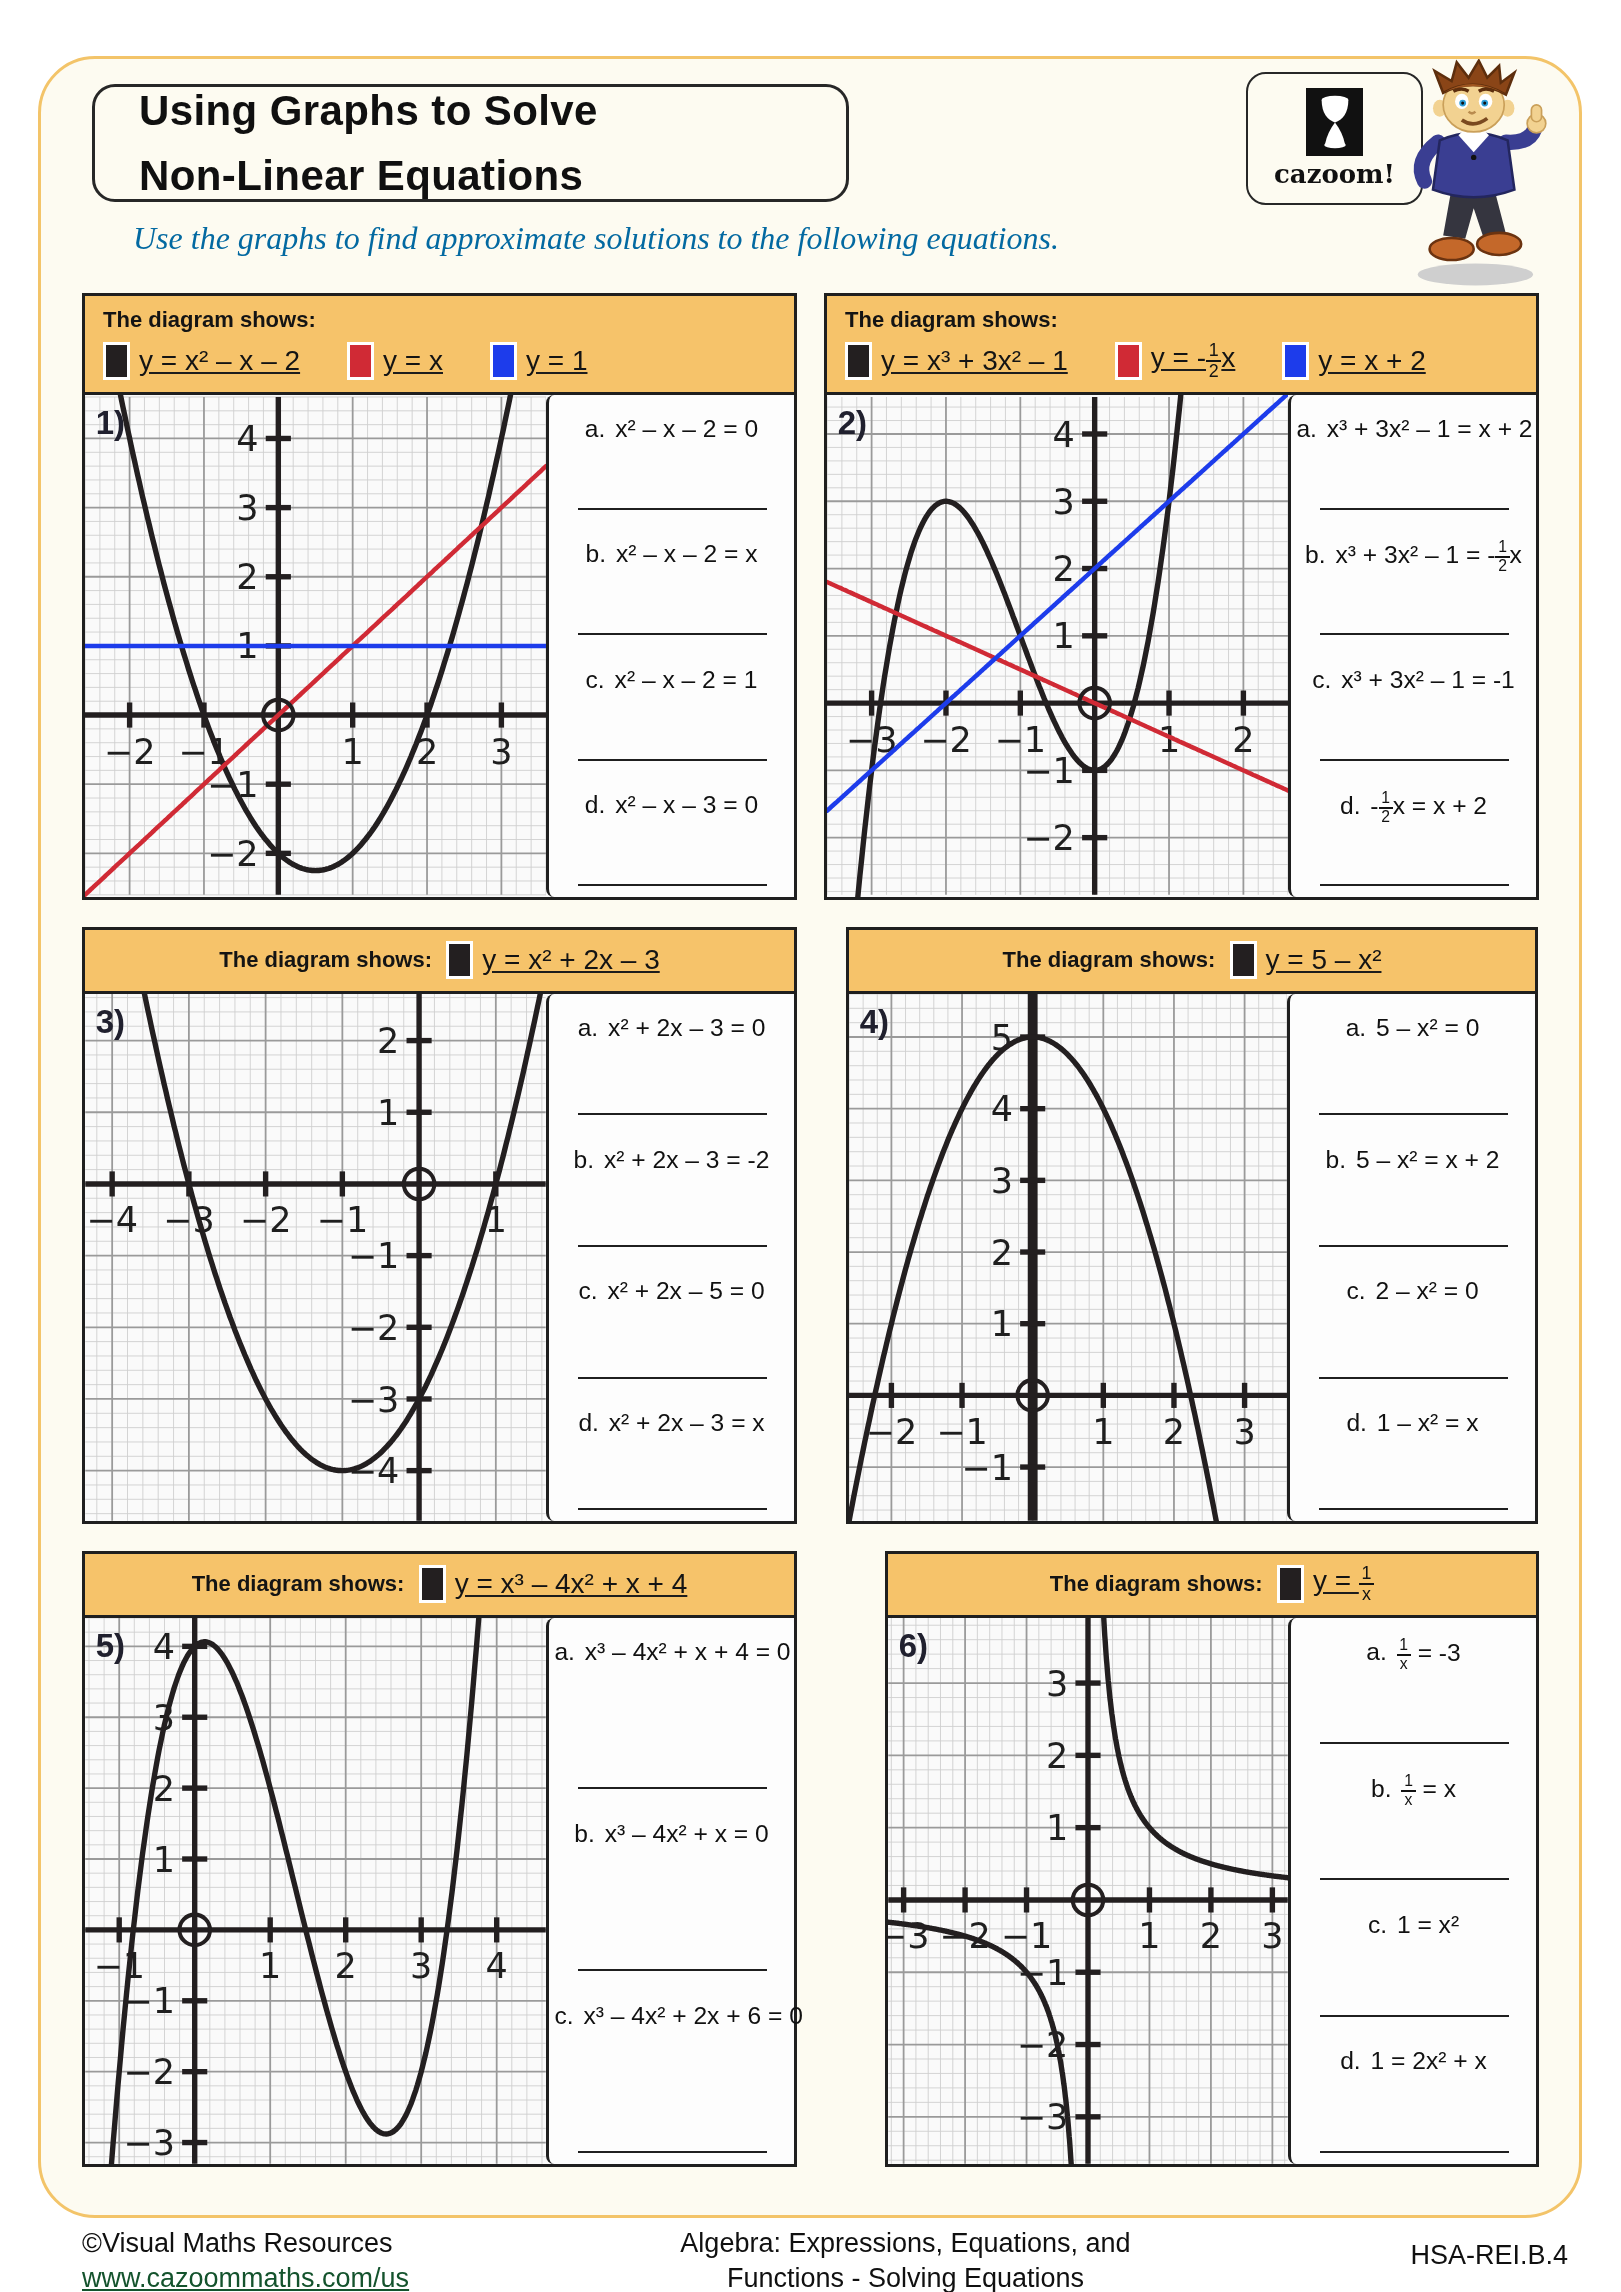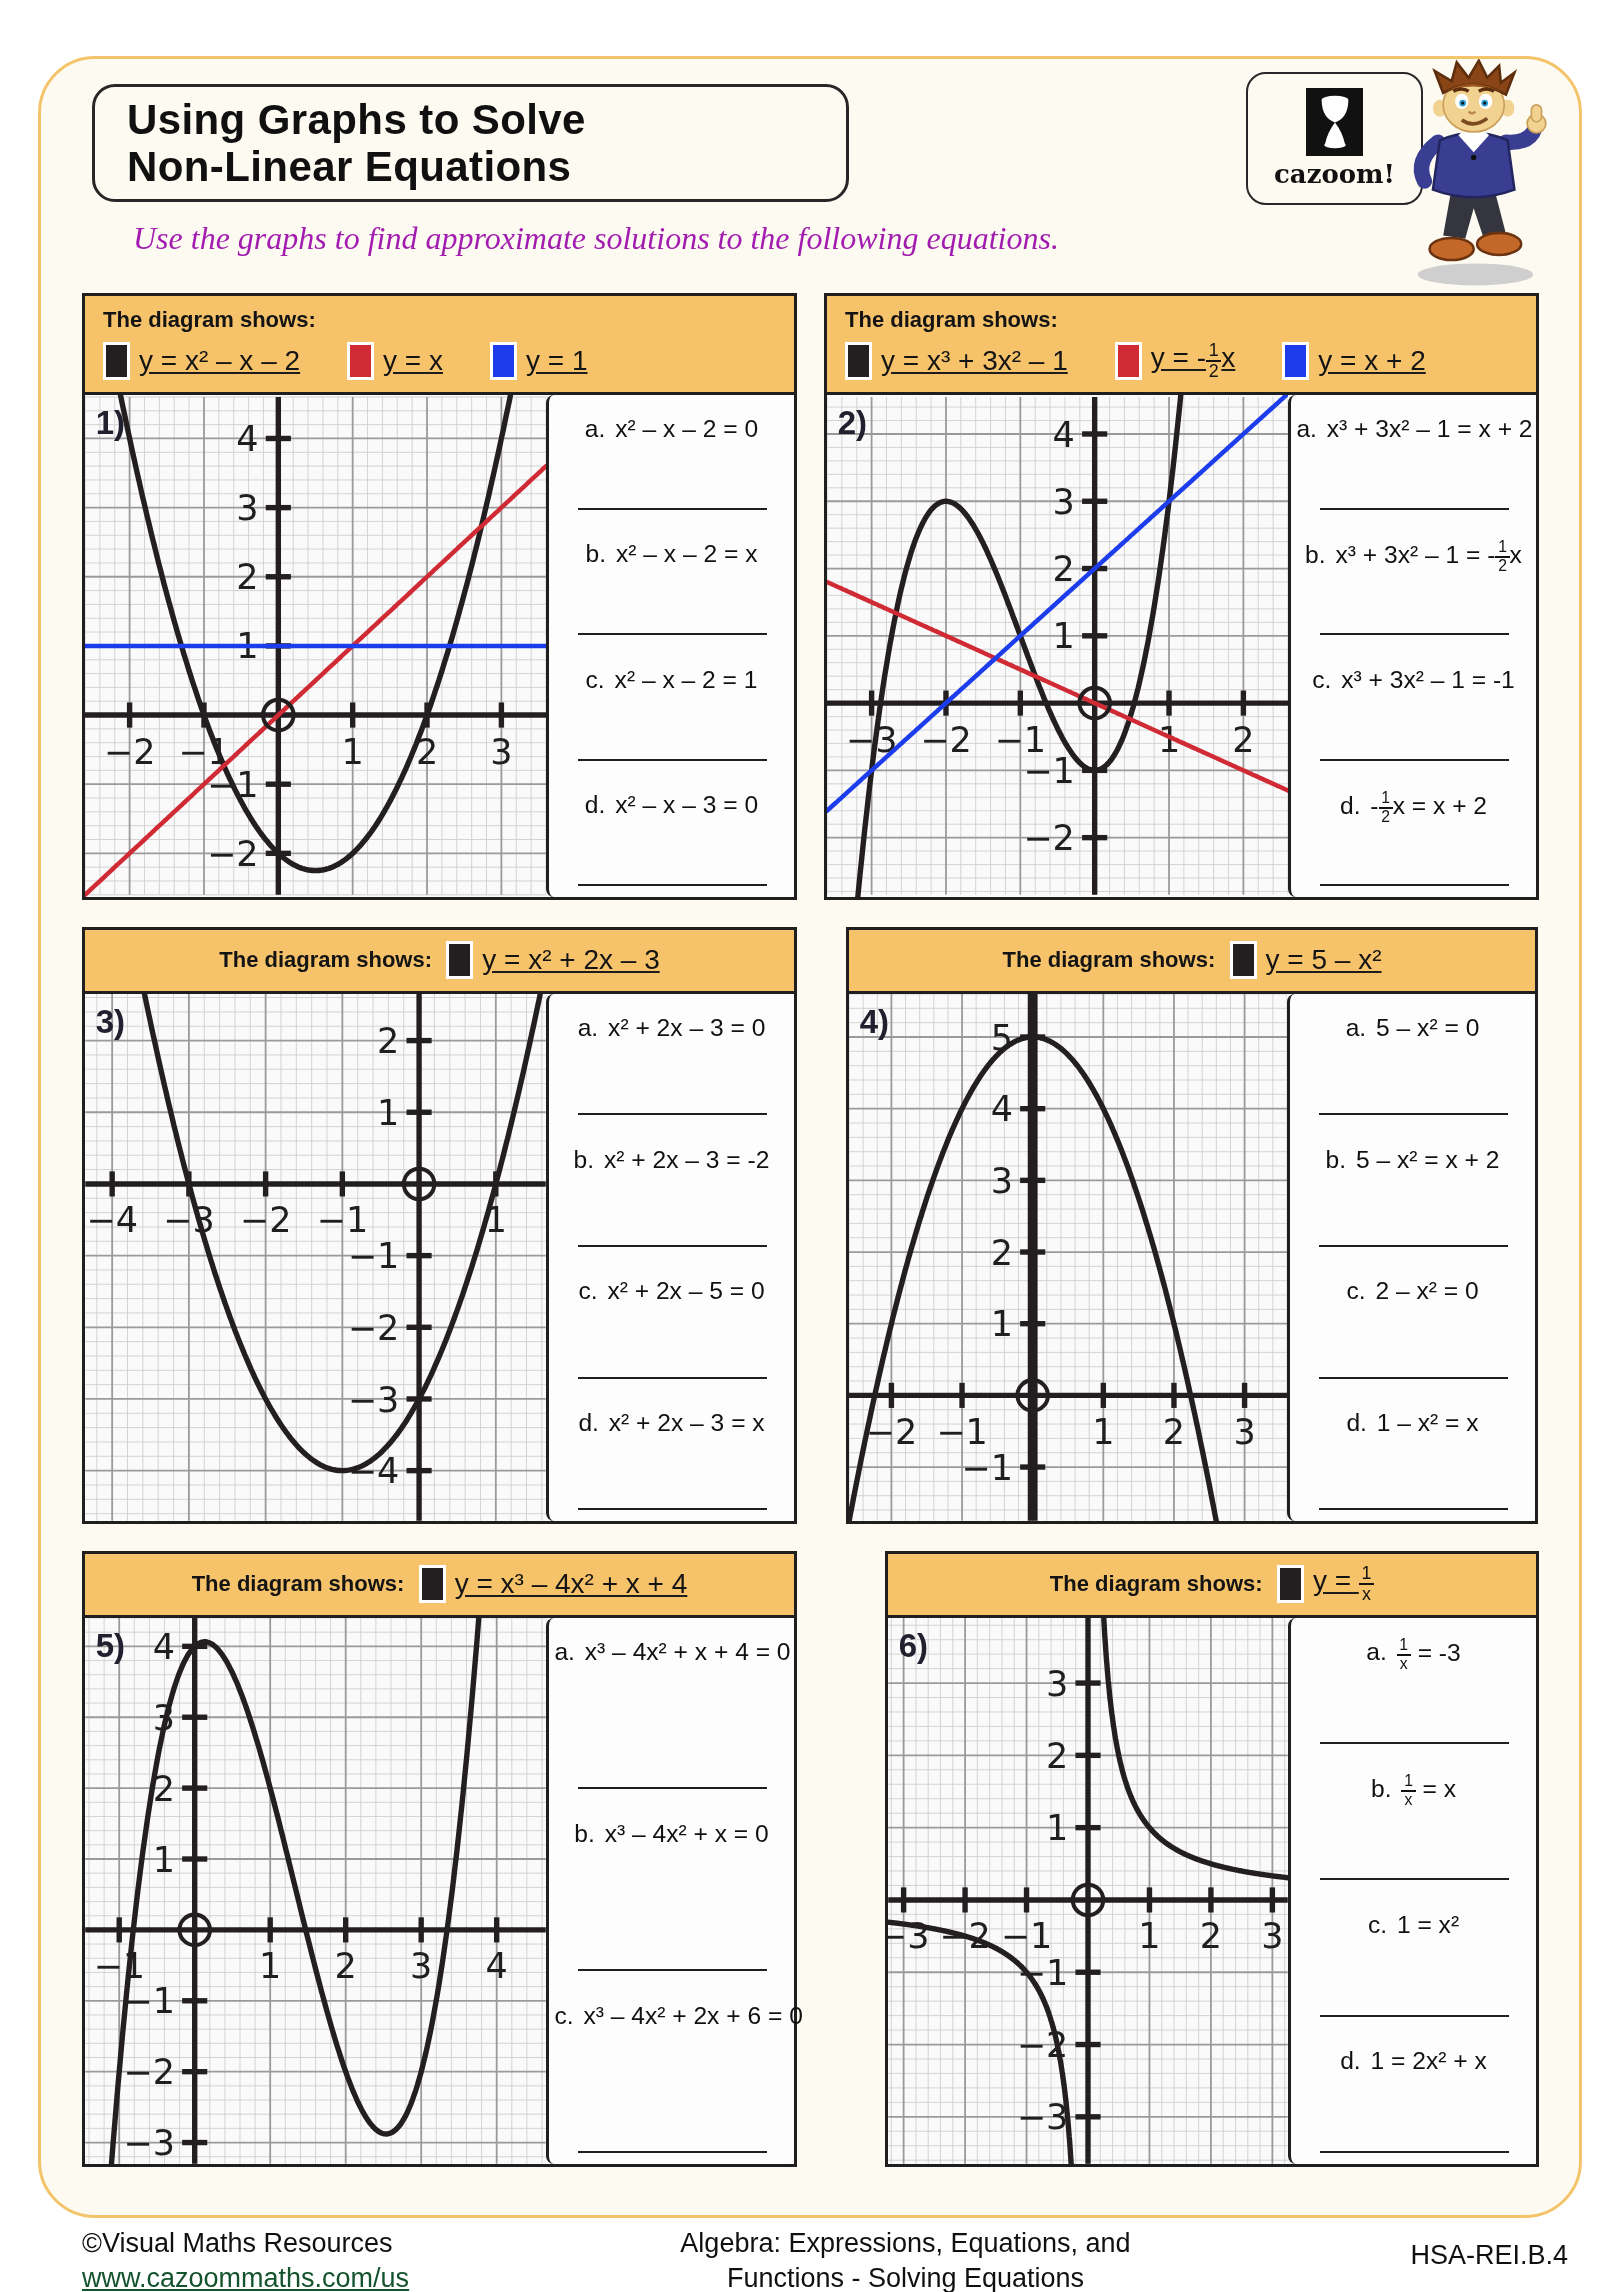--- a/index.html
+++ b/index.html
@@ -3,34 +3,34 @@
 <meta charset="utf-8">
 <style>
   * { margin:0; padding:0; box-sizing:border-box; }
   html,body { width:1622px; height:2293px; background:#ffffff; font-family:"Liberation Sans",sans-serif; color:#1d1d1d; position:relative; overflow:hidden; }
 
   .frame { position:absolute; left:38px; top:56px; width:1544px; height:2162px;
            border:3.6px solid #f3c469; border-radius:57px; background:#fdfbf1; }
 
   .title-box { position:absolute; left:92px; top:84px; width:757px; height:118px;
                background:#fdfbf1; border:3.6px solid #272727; border-radius:23px;
-               display:flex; flex-direction:column; justify-content:center; padding-left:32px; }
+               display:flex; flex-direction:column; justify-content:space-between; padding-left:44px; }
   .title-line { font-size:42px; font-weight:bold; color:#101010; line-height:1.12; letter-spacing:0.4px; }
 
   .logo-box { position:absolute; left:1246px; top:72px; width:177px; height:133px;
               background:#fdfbf1; border:2.7px solid #272727; border-radius:19.7px;
               display:flex; flex-direction:column; align-items:center; justify-content:center; }
   .logo-mark { width:57px; height:68px; background:#111; display:flex; align-items:center; justify-content:center; }
   .logo-mark svg { width:50px; height:63px; }
   .logo-text { font-family:"DejaVu Serif",serif; font-weight:bold; font-size:26px; color:#111; margin-top:2.7px; }
 
   .character { position:absolute; left:1386px; top:59px; width:172px; height:229px; }
 
   .instruction { position:absolute; left:133px; top:220px; font-family:"Liberation Serif",serif;
-                 font-style:italic; font-size:32px; color:#a21caf; }
+                 font-style:italic; font-size:32px; color:#0369a1; }
 
   .panel { position:absolute; border:3.6px solid #1f1f1f; display:flex; flex-direction:column; background:#fafafa; }
   .p1 { left:82px;  top:293px;  width:715px; height:607px; }
   .p2 { left:824px; top:293px;  width:715px; height:607px; }
   .p3 { left:82px;  top:927px; width:715px; height:597px; }
   .p4 { left:846px; top:927px; width:692px; height:597px; }
   .p5 { left:82px;  top:1551px; width:715px; height:616px; }
   .p6 { left:885px; top:1551px; width:654px; height:616px; }
 
   .phead { background:#f6c36a; border-bottom:3.6px solid #1f1f1f; padding:10.7px 18px 12.5px; }

